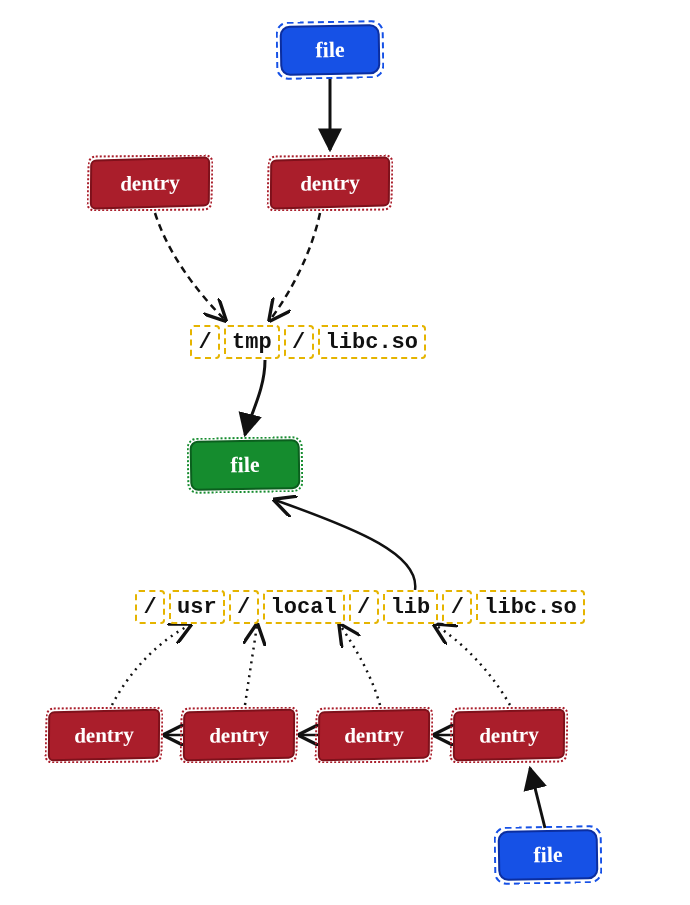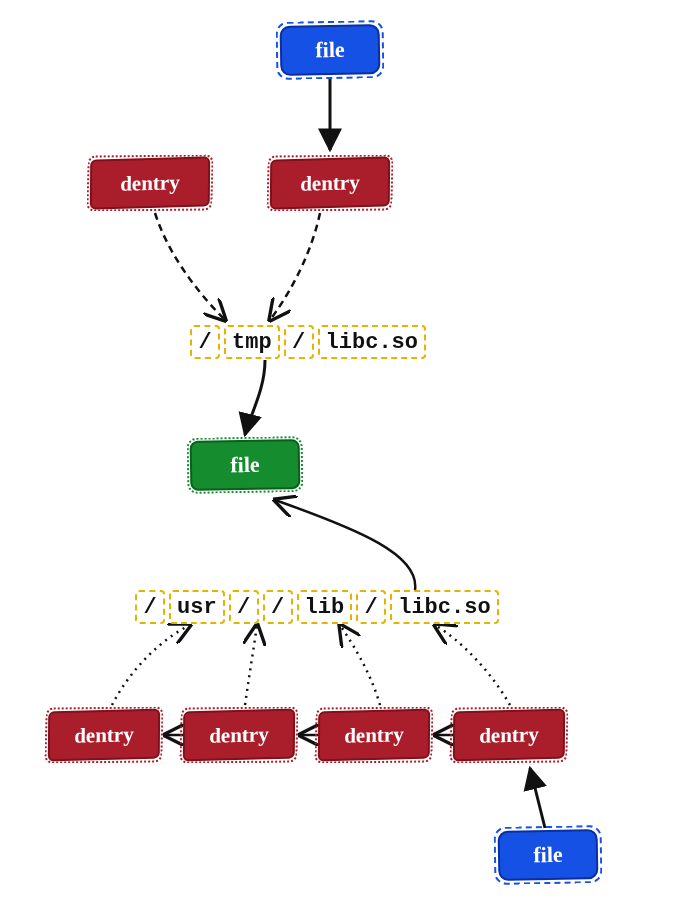--- a/index.html
+++ b/index.html
@@ -171,20 +171,21 @@
   </div>
 
   <div class="node inode-box" style="left:190px; top:440px;">
     <span>file</span>
   </div>
 
   <div class="path" style="left:135px; top:590px;">
     <span class="seg">/</span>
     <span class="seg">usr</span>
     <span class="seg">/</span>
+    <span class="seg">local</span>
     <span class="seg">/</span>
     <span class="seg">lib</span>
     <span class="seg">/</span>
     <span class="seg">libc.so</span>
   </div>
 
   <div class="node dentry-box" style="left:48px;  top:710px; width:112px;">
     <span>dentry</span>
   </div>
   <div class="node dentry-box" style="left:183px; top:710px; width:112px;">

